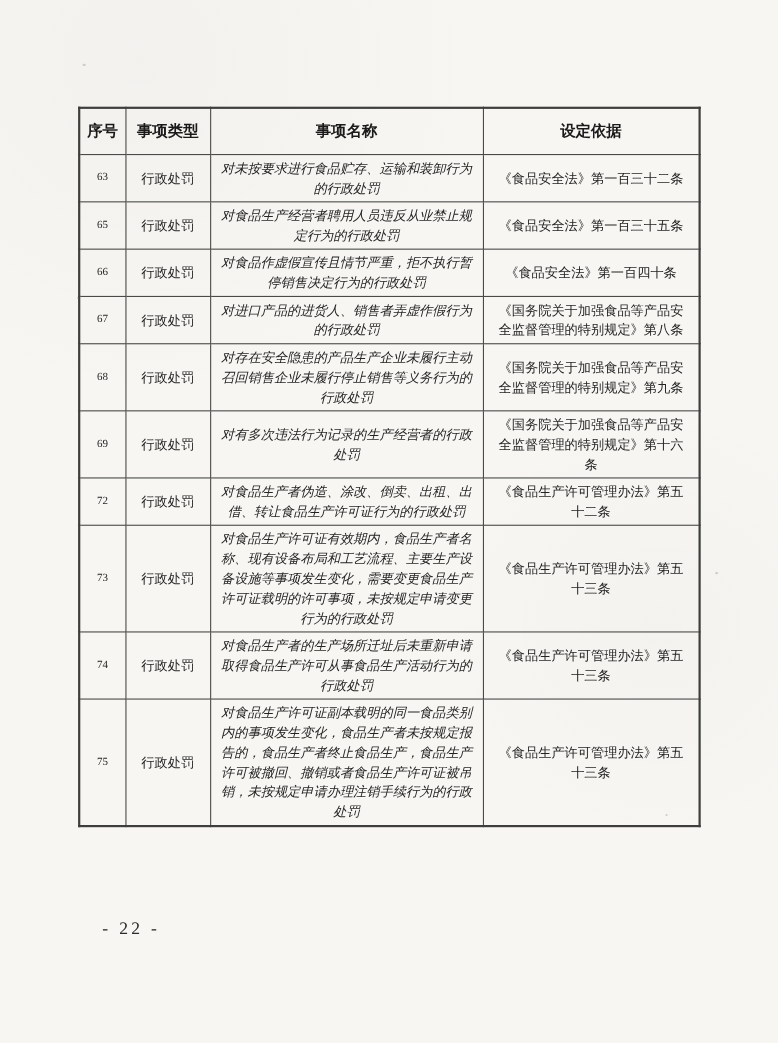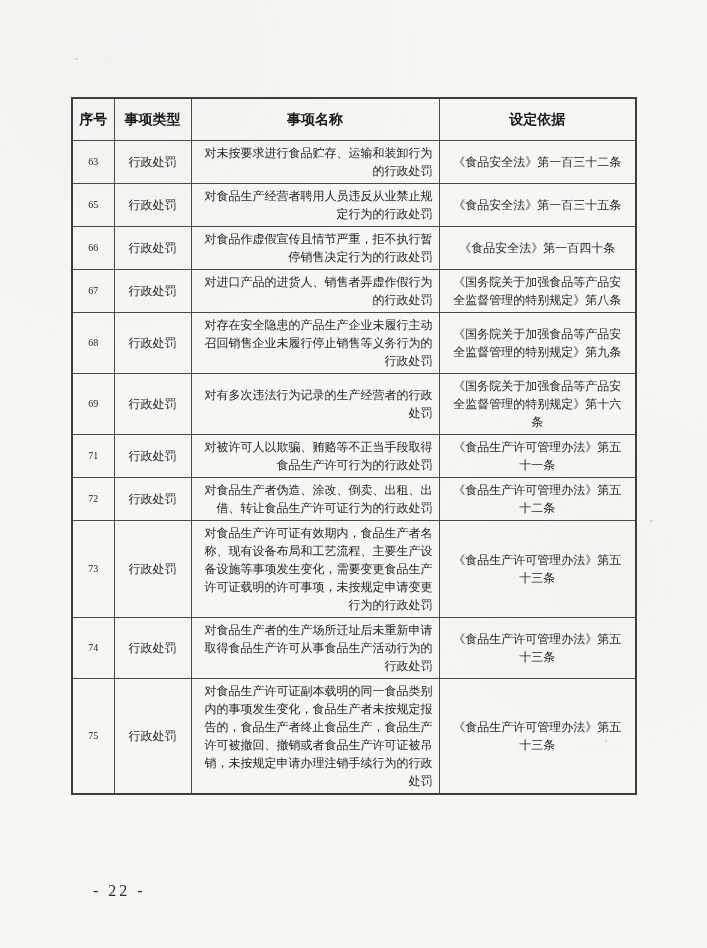--- a/index.html
+++ b/index.html
@@ -45,25 +45,25 @@
     vertical-align:middle;
     padding:3px 4px;
     color:#242424;
   }
   col.c-no{width:42px;}
   col.c-type{width:77px;}
   col.c-name{width:248px;}
   col.c-basis{width:197px;}
   td.c-no{text-align:center;font-size:10px;}
   td.c-type{text-align:center;margin-left:36px;}
-  td.c-name{text-align:right;padding:3px 6px;}
+  td.c-name{text-align:center;padding:3px 6px;font-style:italic;}
   td.c-basis{text-align:center;padding:3px 8px;}
   .pageno{
     position:absolute;
-    left:93px;top:882px;
+    left:93px;top:836px;
     font-size:16px;
     letter-spacing:3px;
     color:#2b2b2b;
   }
   
   .speck{
     position:absolute;width:3px;height:2px;border-radius:50%;
     background:rgba(90,90,90,0.25);
   }
   .speck.s1{left:75px;top:58px;}
@@ -122,26 +122,20 @@
       <td class="c-name">对存在安全隐患的产品生产企业未履行主动召回销售企业未履行停止销售等义务行为的行政处罚</td>
       <td class="c-basis">《国务院关于加强食品等产品安全监督管理的特别规定》第九条</td>
     </tr>
         <tr>
       <td class="c-no">69</td>
       <td class="c-type">行政处罚</td>
       <td class="c-name">对有多次违法行为记录的生产经营者的行政处罚</td>
       <td class="c-basis">《国务院关于加强食品等产品安全监督管理的特别规定》第十六条</td>
     </tr>
         <tr>
-      <td class="c-no">71</td>
-      <td class="c-type">行政处罚</td>
-      <td class="c-name">对被许可人以欺骗、贿赂等不正当手段取得食品生产许可行为的行政处罚</td>
-      <td class="c-basis">《食品生产许可管理办法》第五十一条</td>
-    </tr>
-        <tr>
       <td class="c-no">72</td>
       <td class="c-type">行政处罚</td>
       <td class="c-name">对食品生产者伪造、涂改、倒卖、出租、出借、转让食品生产许可证行为的行政处罚</td>
       <td class="c-basis">《食品生产许可管理办法》第五十二条</td>
     </tr>
         <tr>
       <td class="c-no">73</td>
       <td class="c-type">行政处罚</td>
       <td class="c-name">对食品生产许可证有效期内，食品生产者名称、现有设备布局和工艺流程、主要生产设备设施等事项发生变化，需要变更食品生产许可证载明的许可事项，未按规定申请变更行为的行政处罚</td>
       <td class="c-basis">《食品生产许可管理办法》第五十三条</td>

